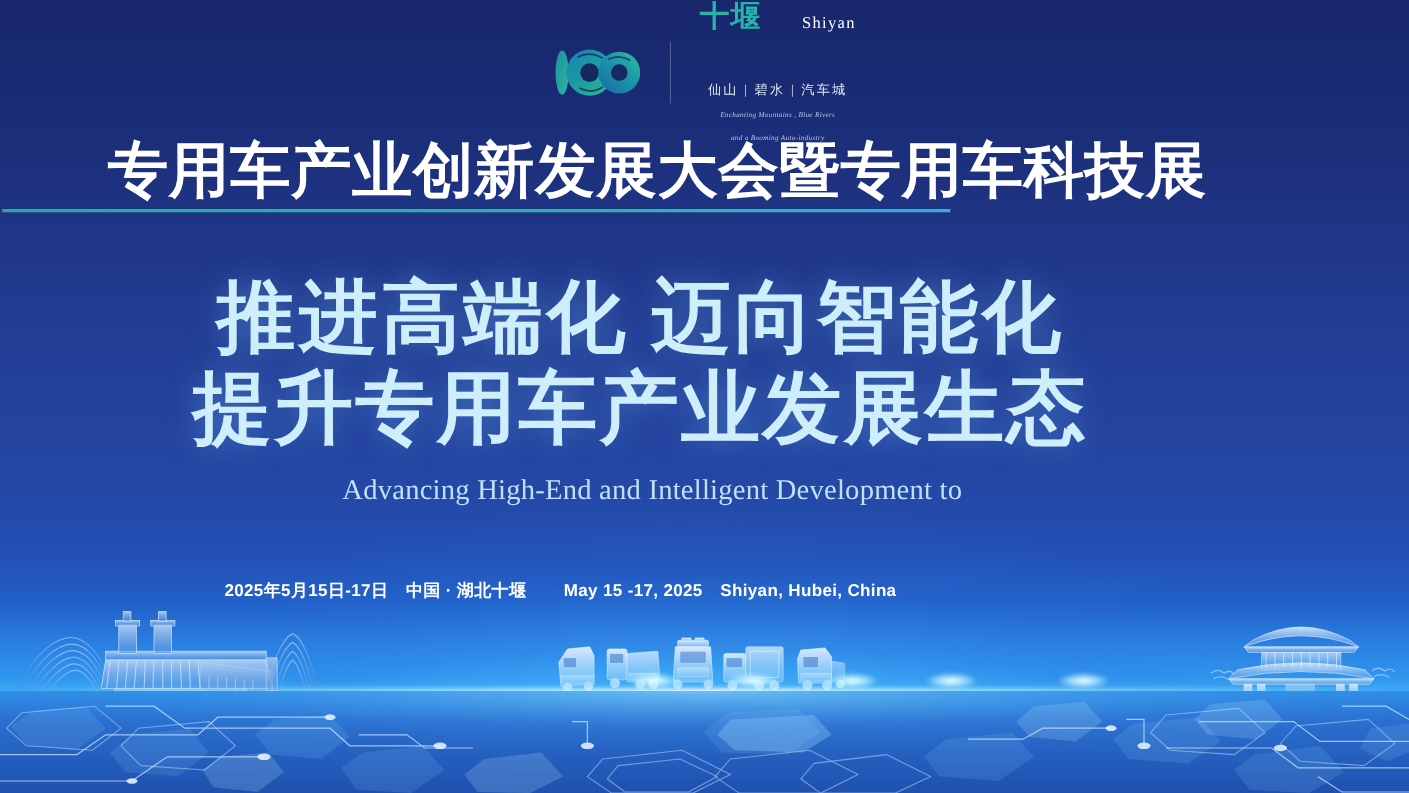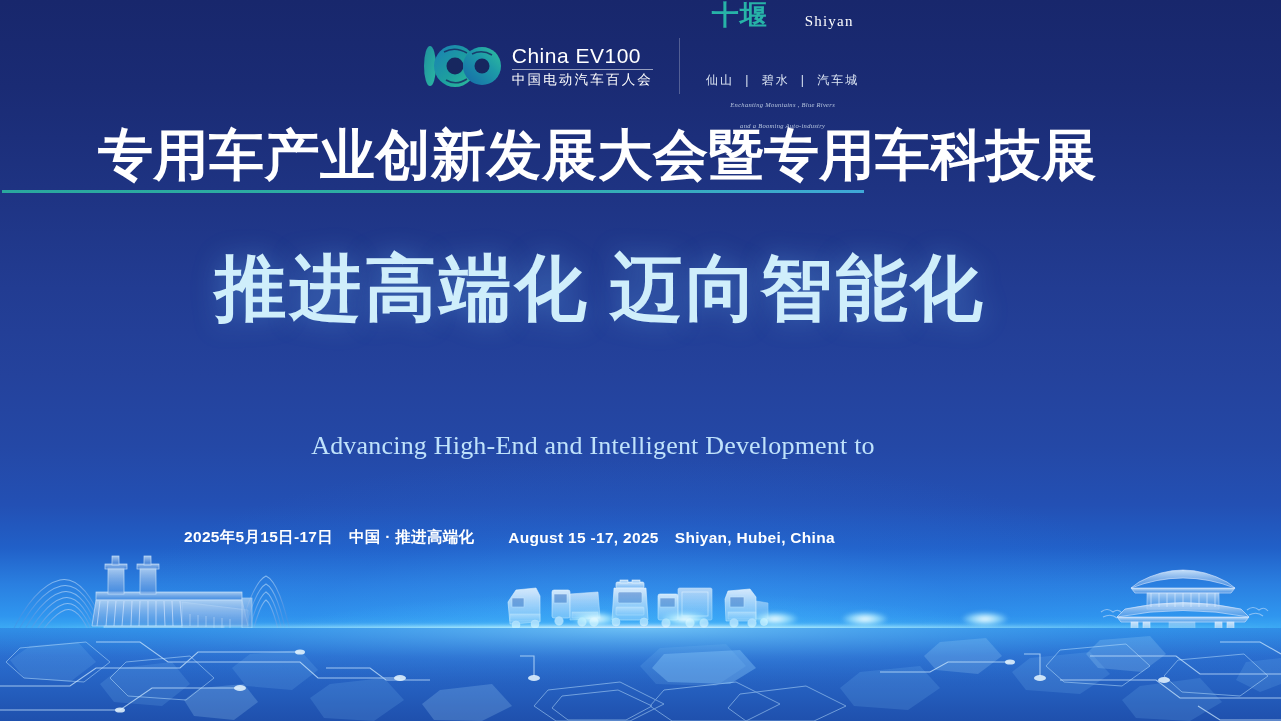--- a/index.html
+++ b/index.html
@@ -69,21 +69,21 @@
   .ev-name{color:#ffffff;font-size:21px;letter-spacing:.5px;font-weight:500;line-height:1;}
   .ev-rule{height:1px;background:rgba(255,255,255,.55);}
   .ev-cn{color:#ffffff;font-size:13.5px;letter-spacing:2.2px;line-height:1;}
 
   .logo-div{width:1px;height:56px;background:rgba(255,255,255,.25);margin:0 26px;}
 
   .logo-sy{display:flex;flex-direction:column;align-items:center;gap:11px;}
   .sy-top{display:flex;align-items:flex-end;gap:9px;}
   .sy-cn{font-family:"Liberation Serif",serif;font-size:27px;color:#27b3a8;font-weight:700;line-height:1;letter-spacing:1px;}
   .sy-en{font-family:"Liberation Serif",serif;font-size:15px;color:#ffffff;line-height:1;letter-spacing:1.2px;margin-left:28px;}
-  .sy-sub{font-family:Liberation Mono, monospace;font-size:12px;color:#dfe8f5;letter-spacing:2px;line-height:1.25;margin-top:34px;}
+  .sy-sub{font-family:Liberation Serif, serif;font-size:12px;color:#dfe8f5;letter-spacing:2px;line-height:1.25;margin-top:34px;}
   .sy-tag{font-family:"Liberation Serif",serif;font-style:italic;font-size:6.5px;color:#b9c8e0;
           letter-spacing:.3px;line-height:1.5;text-align:center;}
 
   
   .title-wrap{position:absolute;left:98px;top:126px;width:1090px;height:100px;}
   .title-cn{
     position:absolute;left:0;top:0;
     font-family:"Liberation Serif",serif;font-weight:700;
     font-size:55px;line-height:60px;color:#ffffff;letter-spacing:.5px;
     white-space:nowrap;
@@ -98,21 +98,21 @@
   .year{
     position:absolute;left:975px;top:124px;
     font-family:"Liberation Serif",serif;font-size:88px;line-height:88px;font-weight:400;
     letter-spacing:-1px;
     background:linear-gradient(160deg,#2f8fb8 0%,#1f9fae 38%,#17a79c 66%,#14a894 100%);
     -webkit-background-clip:text;background-clip:text;color:transparent;
   }
 
   
   .slogan{
-    position:absolute;left:18px;top:248px;width:1164px;text-align:center;
+    position:absolute;left:0;top:248px;width:1164px;text-align:center;
     font-family:"Liberation Serif",serif;font-weight:700;
     font-size:72px;line-height:82px;color:#cfeefb;letter-spacing:2px;
     text-shadow:0 0 26px rgba(120,200,255,.35);
   }
   .slogan div{white-space:nowrap;}
   .slogan .ln1{letter-spacing:3px;}
   .slogan .ln2{letter-spacing:2px;}
 
   .slogan-en{
     position:absolute;left:0;top:428px;width:1186px;text-align:center;
@@ -443,25 +443,20 @@
           <circle cx="33" cy="26" r="8.5" fill="#17275f"></circle>
           <circle cx="60" cy="26" r="19" fill="url(#g3)"></circle>
           <circle cx="60" cy="26" r="7.5" fill="#17275f"></circle>
           <g fill="none" stroke="#17275f" stroke-width="1.6" opacity=".8">
             <path d="M22 12 Q33 6 45 13"></path>
             <path d="M24 40 Q34 46 45 39"></path>
             <path d="M50 14 Q60 9 70 15"></path>
           </g>
         </svg>
       </span>
-      <span class="ev-text">
-        <span class="ev-name">China EV100</span>
-        <span class="ev-rule"></span>
-        <span class="ev-cn">中国电动汽车百人会</span>
-      </span>
     </div>
 
     <div class="logo-div"></div>
 
     <div class="logo-sy">
       <span class="sy-top">
         <span class="sy-cn">十堰</span>
         <span class="sy-en">Shiyan</span>
       </span>
       <span class="sy-sub">仙山 | 碧水 | 汽车城</span>
@@ -470,29 +465,30 @@
     </div>
   </div>
 
   <div class="title-wrap">
     <div class="title-cn">专用车产业创新发展大会暨专用车科技展</div>
   </div>
   <div class="title-rule"></div>
 
   <div class="slogan">
     <div class="ln1">推进高端化 迈向智能化</div>
+    <div class="ln2">提升专用车产业发展生态</div>
   </div>
 
   <div class="slogan-en">
     <div>Advancing High-End and Intelligent Development to</div>
   </div>
 
   <div class="daterow">
     <span>2025年5月15日-17日</span>
     <span class="gap-sm"></span>
-    <span>中国 · 推进高端化</span>
+    <span>中国 · 湖北十堰</span>
     <span class="gap-lg"></span>
-    <span>August 15 -17, 2025</span>
+    <span>May 15 -17, 2025</span>
     <span class="gap-md"></span>
     <span>Shiyan, Hubei, China</span>
   </div>
 
 </div>
 
 </body></html>

